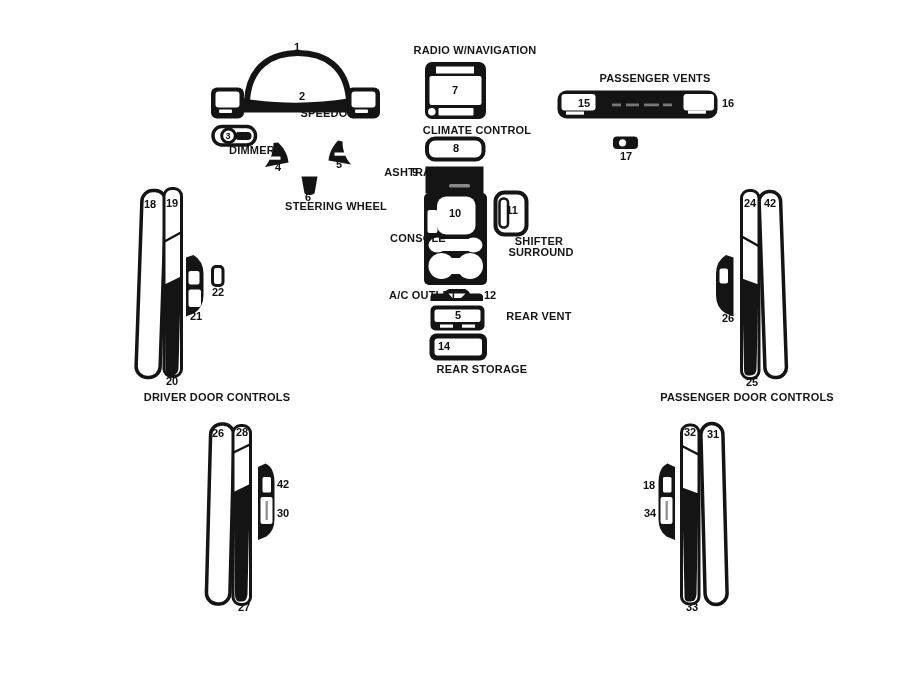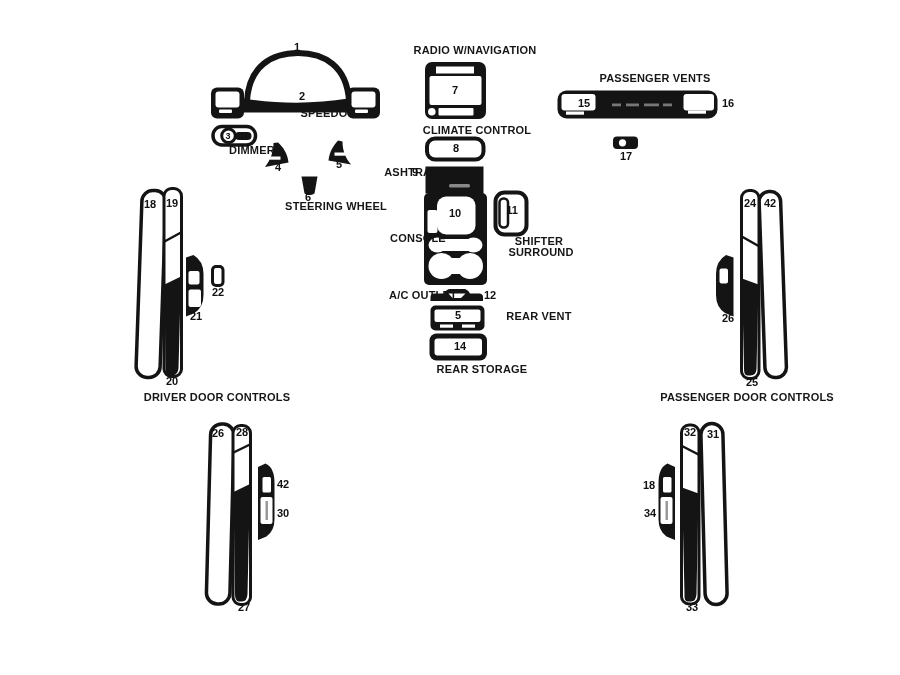--- a/index.html
+++ b/index.html
@@ -179,21 +179,21 @@
   <div class="num" style="left:278px;top:167px">4</div>
   <div class="num" style="left:339px;top:164px">5</div>
   <div class="num" style="left:308px;top:197px">6</div>
   <div class="num" style="left:455px;top:90px">7</div>
   <div class="num" style="left:456px;top:148px">8</div>
   <div class="num" style="left:415px;top:172px">9</div>
   <div class="num" style="left:455px;top:213px">10</div>
   <div class="num" style="left:512px;top:210px">11</div>
   <div class="num" style="left:490px;top:295px">12</div>
   <div class="num" style="left:458px;top:315px">5</div>
-  <div class="num" style="left:460px;top:346px">14</div>
+  <div class="num" style="left:444px;top:346px">14</div>
   <div class="num" style="left:584px;top:103px">15</div>
   <div class="num" style="left:728px;top:103px">16</div>
   <div class="num" style="left:626px;top:156px">17</div>
   <div class="num" style="left:150px;top:204px">18</div>
   <div class="num" style="left:172px;top:203px">19</div>
   <div class="num" style="left:172px;top:381px">20</div>
   <div class="num" style="left:196px;top:316px">21</div>
   <div class="num" style="left:218px;top:292px">22</div>
   <div class="num" style="left:770px;top:203px">42</div>
   <div class="num" style="left:750px;top:203px">24</div>

